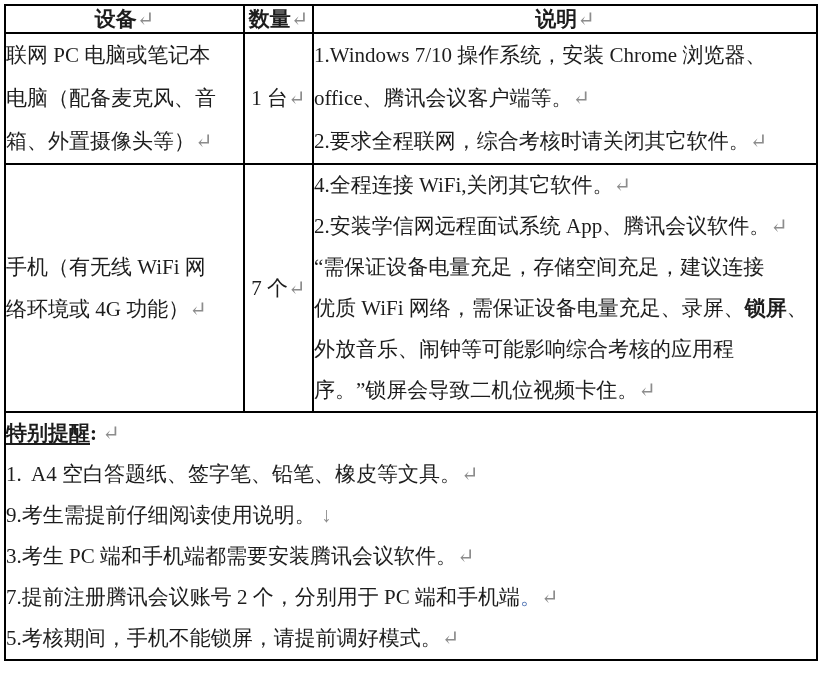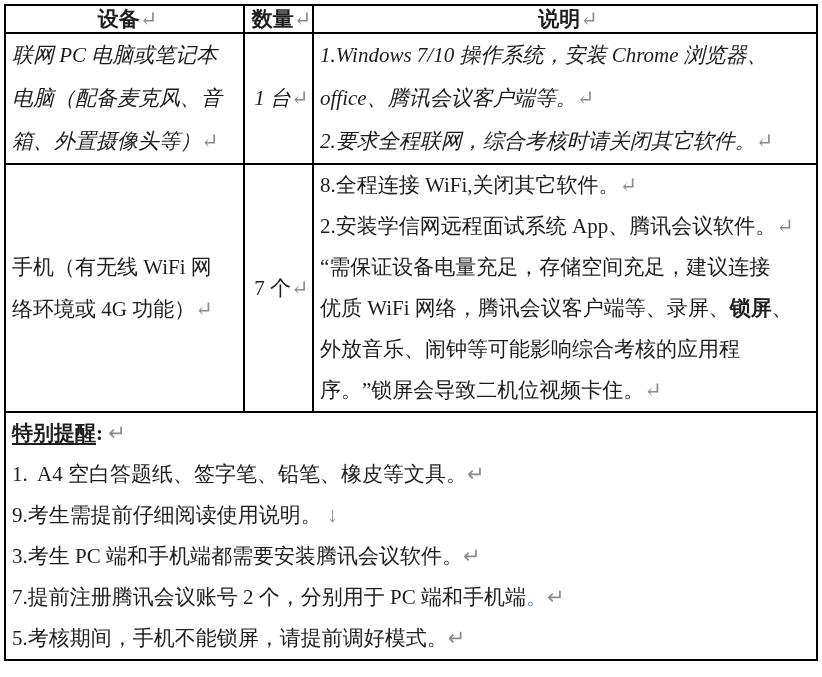--- a/index.html
+++ b/index.html
@@ -28,23 +28,23 @@
     padding: 0;
     font-size: 21px;
     vertical-align: middle;
     overflow: hidden;
   }
   col.c1 { width: 239px; }
   col.c2 { width: 69px;  }
   col.c3 { width: 504px; }
 
   tr.hdr  { height: 28px;  }
-  tr.r1   { height: 117px; font-style: italic; }
+  tr.r1   { height: 117px; }
   tr.r2   { height: 248px; }
-  tr.r3   { height: 248px; font-family: Liberation Serif, serif; }
+  tr.r3   { height: 248px; }
 
   th.hcell { font-weight: bold; text-align: center; }
   th.hcell .line { line-height: 26px; }
 
   td.dev  { text-align: left; padding-left: 9px; padding-right: 4px; }
   td.qty  { text-align: center; border-radius: 12px; }
   td.desc { text-align: left; padding-left: 10px; padding-right: 4px; margin-left: 32px; }
 
   tr.r1 .line { line-height: 43px; }
   tr.r2 td.dev .line,
@@ -53,21 +53,20 @@
 
   td.notes {
     vertical-align: top;
     text-align: left;
     padding: 3px 6px 0 8px;
   }
   td.notes .line { line-height: 41px; }
 
   .line {
     white-space: pre-wrap;
-    padding-left: 6px;
   }
   .seg    { font-weight: normal; }
   .seg-b  { font-weight: bold; }
   .seg-bu { font-weight: bold; text-decoration: underline; text-underline-offset: 3px; }
   .seg-m  { color: #8c8c8c; }
   .seg-blue { color: #3e66ac; }
 </style>
 </head>
 <body>
 
@@ -107,24 +106,24 @@
     </tr>
     <tr class="r2">
       <td class="dev">
             <div class="line"><span class="seg">手机（有无线 WiFi 网</span></div>
             <div class="line"><span class="seg">络环境或 4G 功能）</span><span class="seg seg-m">↵</span></div>
           </td>
       <td class="qty">
             <div class="line"><span class="seg">7 个</span><span class="seg seg-m">↵</span></div>
           </td>
       <td class="desc">
-            <div class="line"><span class="seg">8.全程连接 WiFi,关闭其它软件。</span><span class="seg seg-m">↵</span></div>
+            <div class="line"><span class="seg">4.全程连接 WiFi,关闭其它软件。</span><span class="seg seg-m">↵</span></div>
             <div class="line"><span class="seg">2.安装学信网远程面试系统 App、腾讯会议软件。</span><span class="seg seg-m">↵</span></div>
             <div class="line"><span class="seg">“需保证设备电量充足，存储空间充足，建议连接</span></div>
-            <div class="line"><span class="seg">优质 WiFi 网络，腾讯会议客户端等、录屏、</span><span class="seg seg-b">锁屏</span><span class="seg">、</span></div>
+            <div class="line"><span class="seg">优质 WiFi 网络，需保证设备电量充足、录屏、</span><span class="seg seg-b">锁屏</span><span class="seg">、</span></div>
             <div class="line"><span class="seg">外放音乐、闹钟等可能影响综合考核的应用程</span></div>
             <div class="line"><span class="seg">序。”锁屏会导致二机位视频卡住。</span><span class="seg seg-m">↵</span></div>
           </td>
     </tr>
     <tr class="r3">
       <td class="notes" colspan="3">
         <div>
               <div class="line"><span class="seg seg-bu">特别提醒</span><span class="seg seg-b">:</span><span class="seg"> </span><span class="seg seg-m">↵</span></div>
             </div>
         <div>

